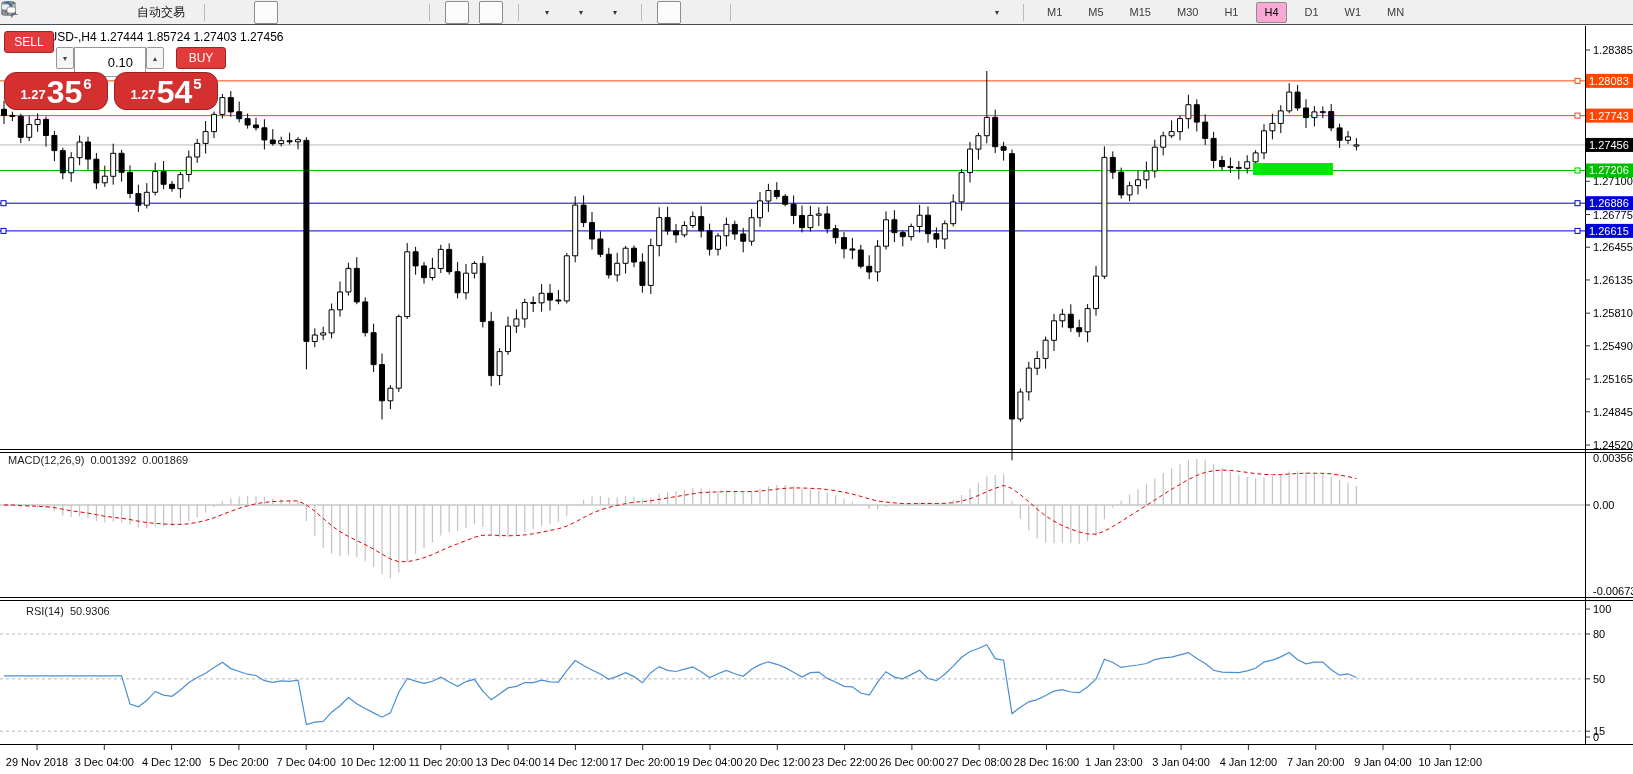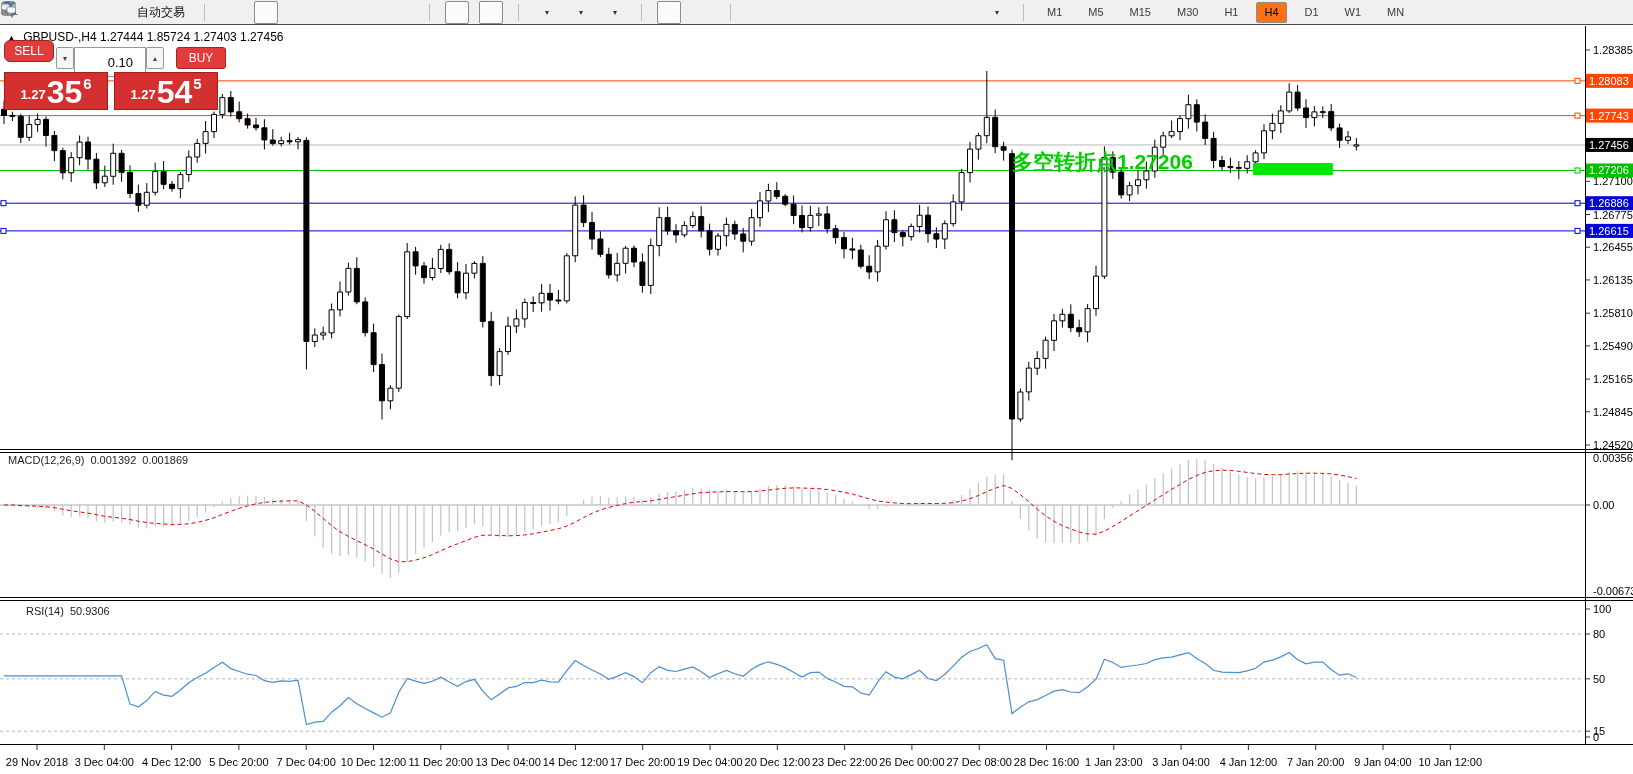--- a/index.html
+++ b/index.html
@@ -10,21 +10,21 @@
            border-bottom:1px solid #4a4a4a;display:flex;align-items:center;padding:0 3px;
            box-sizing:border-box;z-index:10;gap:10px;}
   .tb-sep{width:1px;height:17px;background:#bcbcbc;margin:0 5px;flex:0 0 auto;}
   .tb-btn{height:21px;min-width:22px;display:inline-flex;align-items:center;justify-content:center;
           border:1px solid transparent;border-radius:2px;flex:0 0 auto;cursor:default;}
   .tb-btn.active{background:#fcfcfc;border-color:#8d8d8d;}
   .tb-label{font-size:12px;color:#111;padding:0 3px;white-space:nowrap;}
   .tb-caret{font-size:8px;color:#333;margin-left:2px;}
   .tf-btn{font-size:11px;color:#3c3c3c;height:19px;padding:0 7px;display:inline-flex;align-items:center;
           border:1px solid transparent;border-radius:2px;flex:0 0 auto;}
-  .tf-btn.active{background:#f97316;border-color:#8d8d8d;color:#000;}
+  .tf-btn.active{background:#f9a8d4;border-color:#8d8d8d;color:#000;}
   .tb-right{margin-left:auto;display:flex;align-items:center;gap:4px;padding-right:4px;}
   
   svg{position:absolute;left:0;top:0;z-index:1;}
   svg text{font-family:"Liberation Sans",sans-serif;}
   .chart-title{position:absolute;left:7px;top:30px;z-index:3;font-size:12px;color:#000;white-space:nowrap;}
   .chart-title .tri{font-size:9px;margin-right:4px;}
   .macd-label{position:absolute;left:8px;top:454px;z-index:3;font-size:11px;color:#1c1c1c;}
   .macd-label span{margin-right:6px;}
   .rsi-label{position:absolute;left:26px;top:605px;z-index:3;font-size:11px;color:#1c1c1c;}
   .rsi-label span{margin-right:6px;}
@@ -32,21 +32,21 @@
               white-space:nowrap;}
   
   .tp{position:absolute;left:0;top:0;z-index:5;}
   .tp-el{position:absolute;box-sizing:border-box;}
   .tp-btn{background:#e23b3b;border:1px solid #a32424;border-radius:3px;color:#fff;font-size:12px;
           display:flex;align-items:center;justify-content:center;}
   .tp-drop,.tp-spin{background:#f6f6f6;border:1px solid #979797;border-radius:2px;color:#444;
           font-size:8px;display:flex;align-items:center;justify-content:center;}
   .tp-vol{background:#fff;border:1px solid #979797;font-size:13px;color:#000;
           display:flex;align-items:center;justify-content:flex-end;padding-right:12px;}
-  .bp{background:#d43030;border:1px solid #9e2020;border-radius:0;color:#fff;
+  .bp{background:#d43030;border:1px solid #9e2020;border-radius:12px;color:#fff;
       display:flex;align-items:flex-end;justify-content:center;padding-bottom:2px;}
   .bp .pre{font-size:13px;font-weight:bold;margin-bottom:5px;}
   .bp .big{font-size:32px;font-weight:bold;line-height:30px;margin:0 1px;}
   .bp .sup{font-size:15px;font-weight:bold;align-self:flex-start;margin-top:2px;}
 </style>
 </head>
 <body>
 
 <div class="window">
 
@@ -424,21 +424,21 @@
     </svg>
 
   <div class="chart-title">
     <span class="tri">▲</span>
     <span>GBPUSD-,H4</span>
     <span> </span>
     <span>1.27444 1.85724 1.27403 1.27456</span>
   </div>
 
   <div class="tp">
-    <div class="tp-el tp-btn" style="left:4px;top:40px;width:50px;height:22px;border-radius:6px;">SELL</div>
+    <div class="tp-el tp-btn" style="left:4px;top:31px;width:50px;height:22px;">SELL</div>
     <div class="tp-el tp-drop" style="left:56px;top:47px;width:18px;height:22px;">▾</div>
     <div class="tp-el tp-vol" style="left:74px;top:47px;width:72px;height:30px;">0.10</div>
     <div class="tp-el tp-spin" style="left:146px;top:47px;width:18px;height:22px;">▴</div>
     <div class="tp-el tp-btn" style="left:176px;top:47px;width:50px;height:22px;">BUY</div>
 
     <div class="tp-el bp" style="left:4px;top:72px;width:104px;height:38px;">
       <span class="pre">1.27</span>
         <span class="big">35</span>
         <span class="sup">6</span>
     </div>
@@ -449,14 +449,13 @@
     </div>
   </div>
 
   <div class="macd-label">
     <span>MACD(12,26,9)</span><span>0.001392</span><span>0.001869</span>
   </div>
   <div class="rsi-label">
     <span>RSI(14)</span><span>50.9306</span>
   </div>
 
-  <div class="annotation" id="annotation" style="color: rgb(0, 208, 0);">多空转折点1.27206</div>
 </div>
 
 </body></html>

